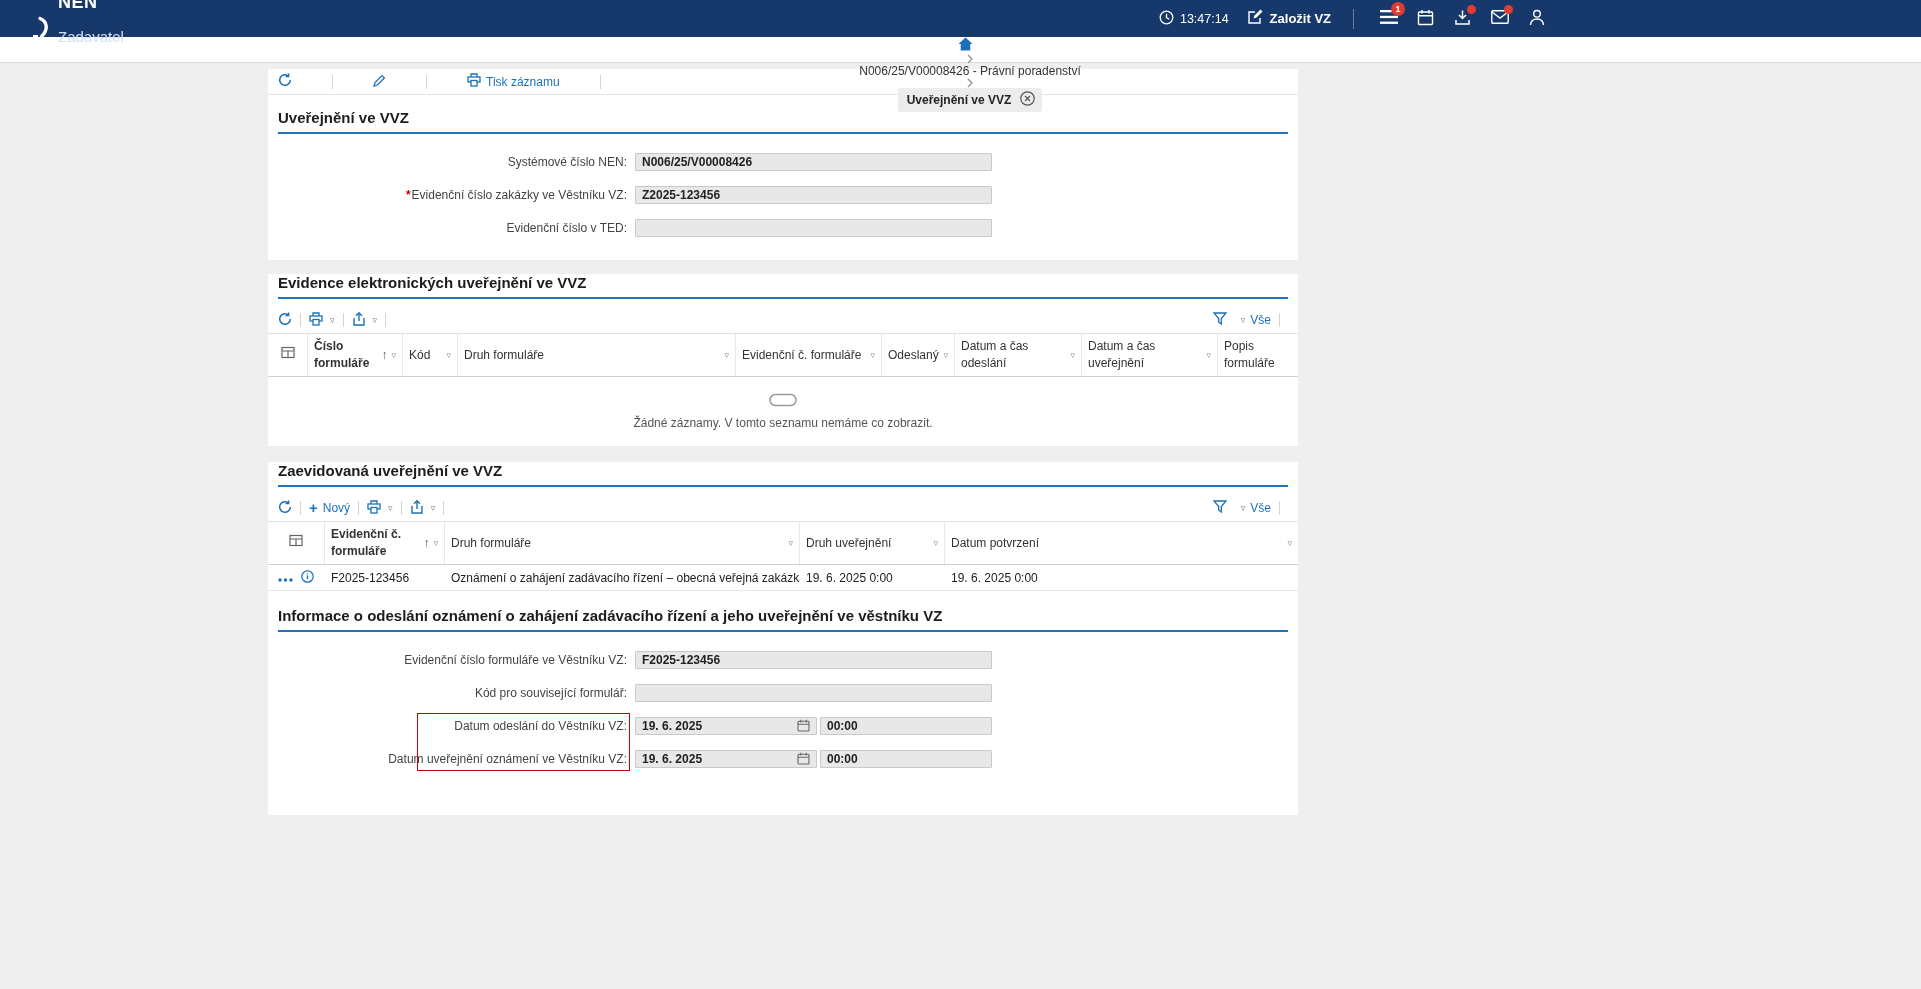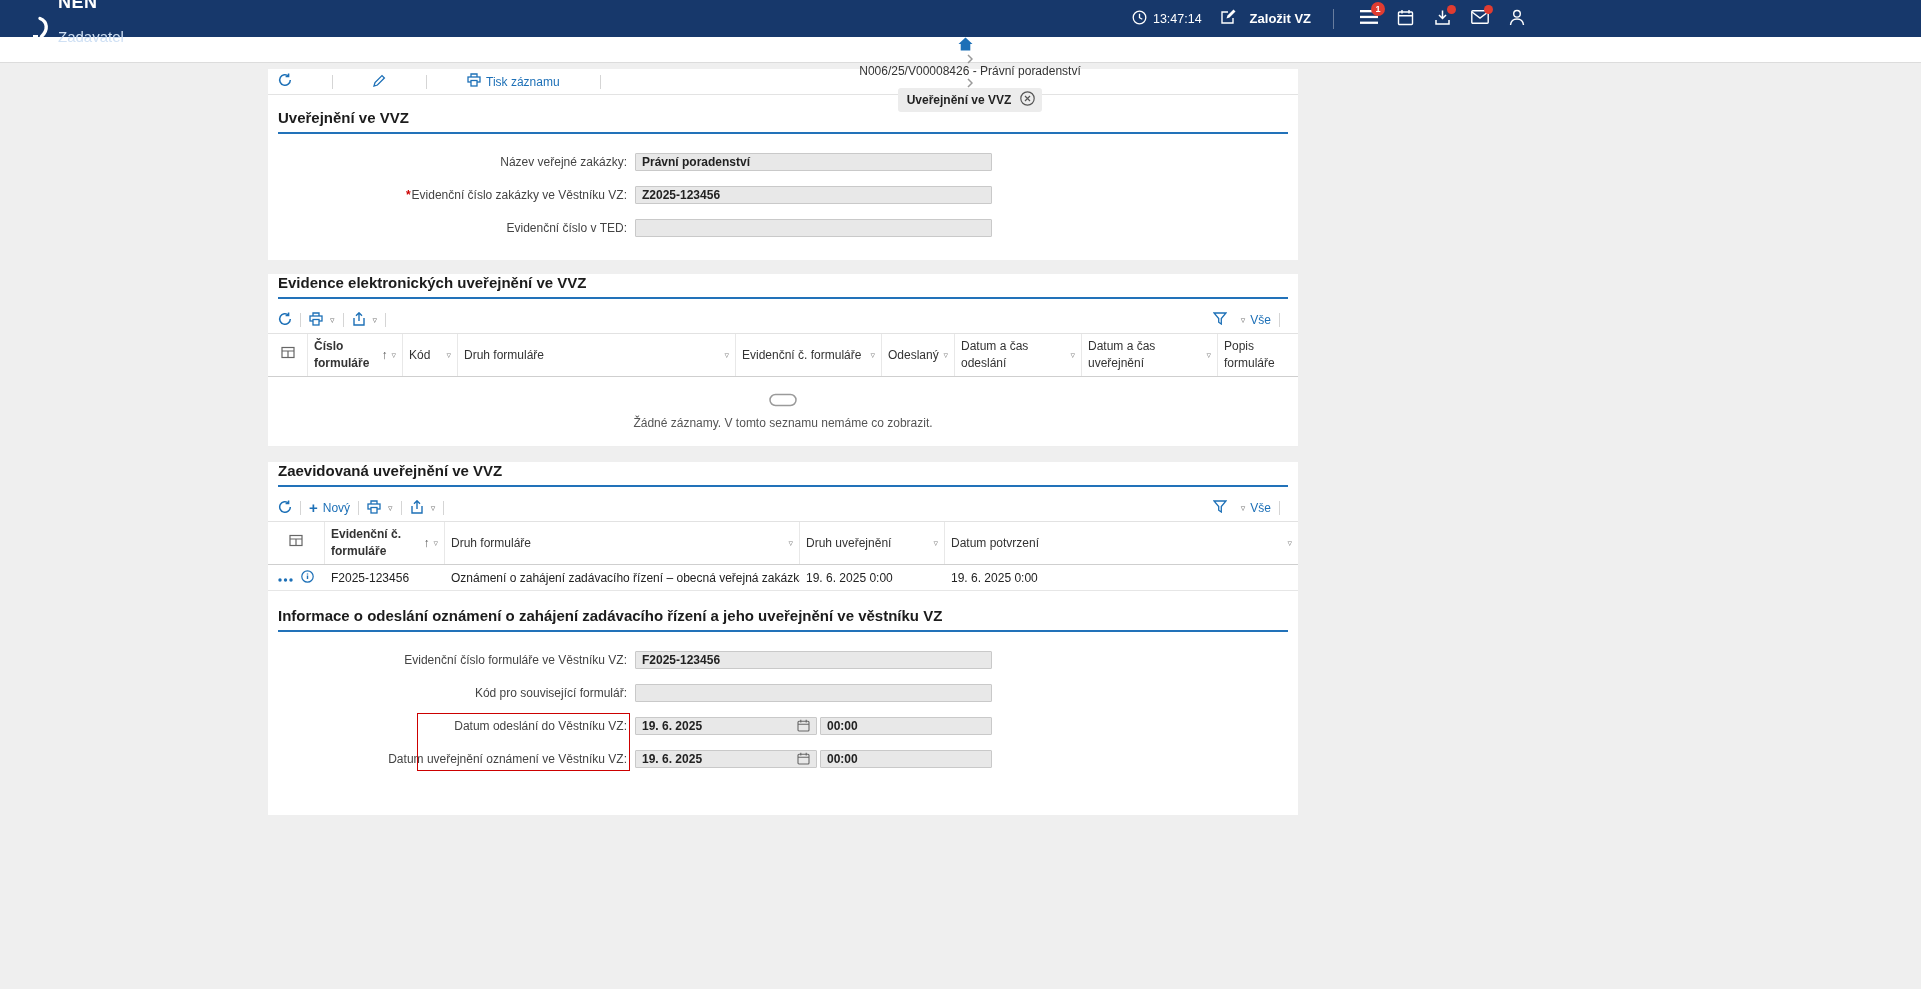--- a/index.html
+++ b/index.html
@@ -6,23 +6,23 @@
   html,body { width:1921px; height:989px; overflow:hidden; }
   body { font-family:"Liberation Sans",sans-serif; background:#efefef; font-size:12px; color:#333; }
   button { background:none; border:none; font-family:inherit; cursor:pointer; padding:0; }
 
   
   .topbar { position:relative; height:37px; background:#17386b; color:#fff; display:flex; align-items:center; }
   .logo { display:flex; align-items:flex-end; gap:6px; margin-left:32px; }
   .logo-text { display:flex; flex-direction:column; line-height:1; }
   .logo-title { font-size:18px; font-weight:bold; letter-spacing:.5px; }
   .logo-sub { font-size:15px; color:#cfe0f4; margin-top:18px; }
-  .topbar-right { position:absolute; right:386px; top:0; height:37px; display:flex; align-items:center; }
+  .topbar-right { position:absolute; right:366px; top:0; height:37px; display:flex; align-items:center; }
   .clock { display:flex; align-items:center; gap:6px; font-size:12.5px; }
-  .create-vz { display:flex; align-items:center; gap:14px; color:#fff; font-size:13px; font-weight:bold; margin-left:18px; }
+  .create-vz { display:flex; align-items:center; gap:7px; color:#fff; font-size:13px; font-weight:bold; margin-left:18px; }
   .top-div { width:1px; height:20px; background:rgba(255,255,255,.35); margin:0 16px 0 22px; }
   .ibtn { position:relative; width:37px; height:37px; display:flex; align-items:center; justify-content:center; }
   .badge { position:absolute; top:2px; right:2px; background:#e03c31; color:#fff; min-width:14px; height:14px; border-radius:8px; font-size:9px; line-height:14px; text-align:center; padding:0 3px; font-weight:bold; }
   .badge.dot { min-width:9px; width:9px; height:9px; border-radius:50%; padding:0; top:5px; right:5px; }
 
   
   .breadcrumb-bar { height:26px; background:#fff; border-bottom:1px solid #dcdcdc; display:flex; align-items:center; padding-left:19px;flex-direction:column; }
   .bc-home { display:flex; align-items:center; margin-right:10px; }
   .bc-chev { display:flex; align-items:center; margin:0 10px; }
   .bc-item { color:#333; cursor:pointer; }
@@ -226,22 +226,22 @@
       </span>
       <span class="tb-text">Tisk záznamu</span>
     </button>
     <span class="tb-sep"></span>
   </div>
 
   <h2 class="section-title">Uveřejnění ve VVZ</h2>
 
   <div class="form">
     <div class="form-row">
-      <label class="form-label"><span class="req"></span><span>Název veřejné zakázky:</span></label>
-      <div class="form-input">Právní poradenství</div>
+      <label class="form-label"><span class="req"></span><span>Systémové číslo NEN:</span></label>
+      <div class="form-input">N006/25/V00008426</div>
     </div>
     <div class="form-row">
       <label class="form-label"><span class="req">*</span><span>Evidenční číslo zakázky ve Věstníku VZ:</span></label>
       <div class="form-input">Z2025-123456</div>
     </div>
     <div class="form-row">
       <label class="form-label"><span class="req"></span><span>Evidenční číslo v TED:</span></label>
       <div class="form-input"></div>
     </div>
   </div>

